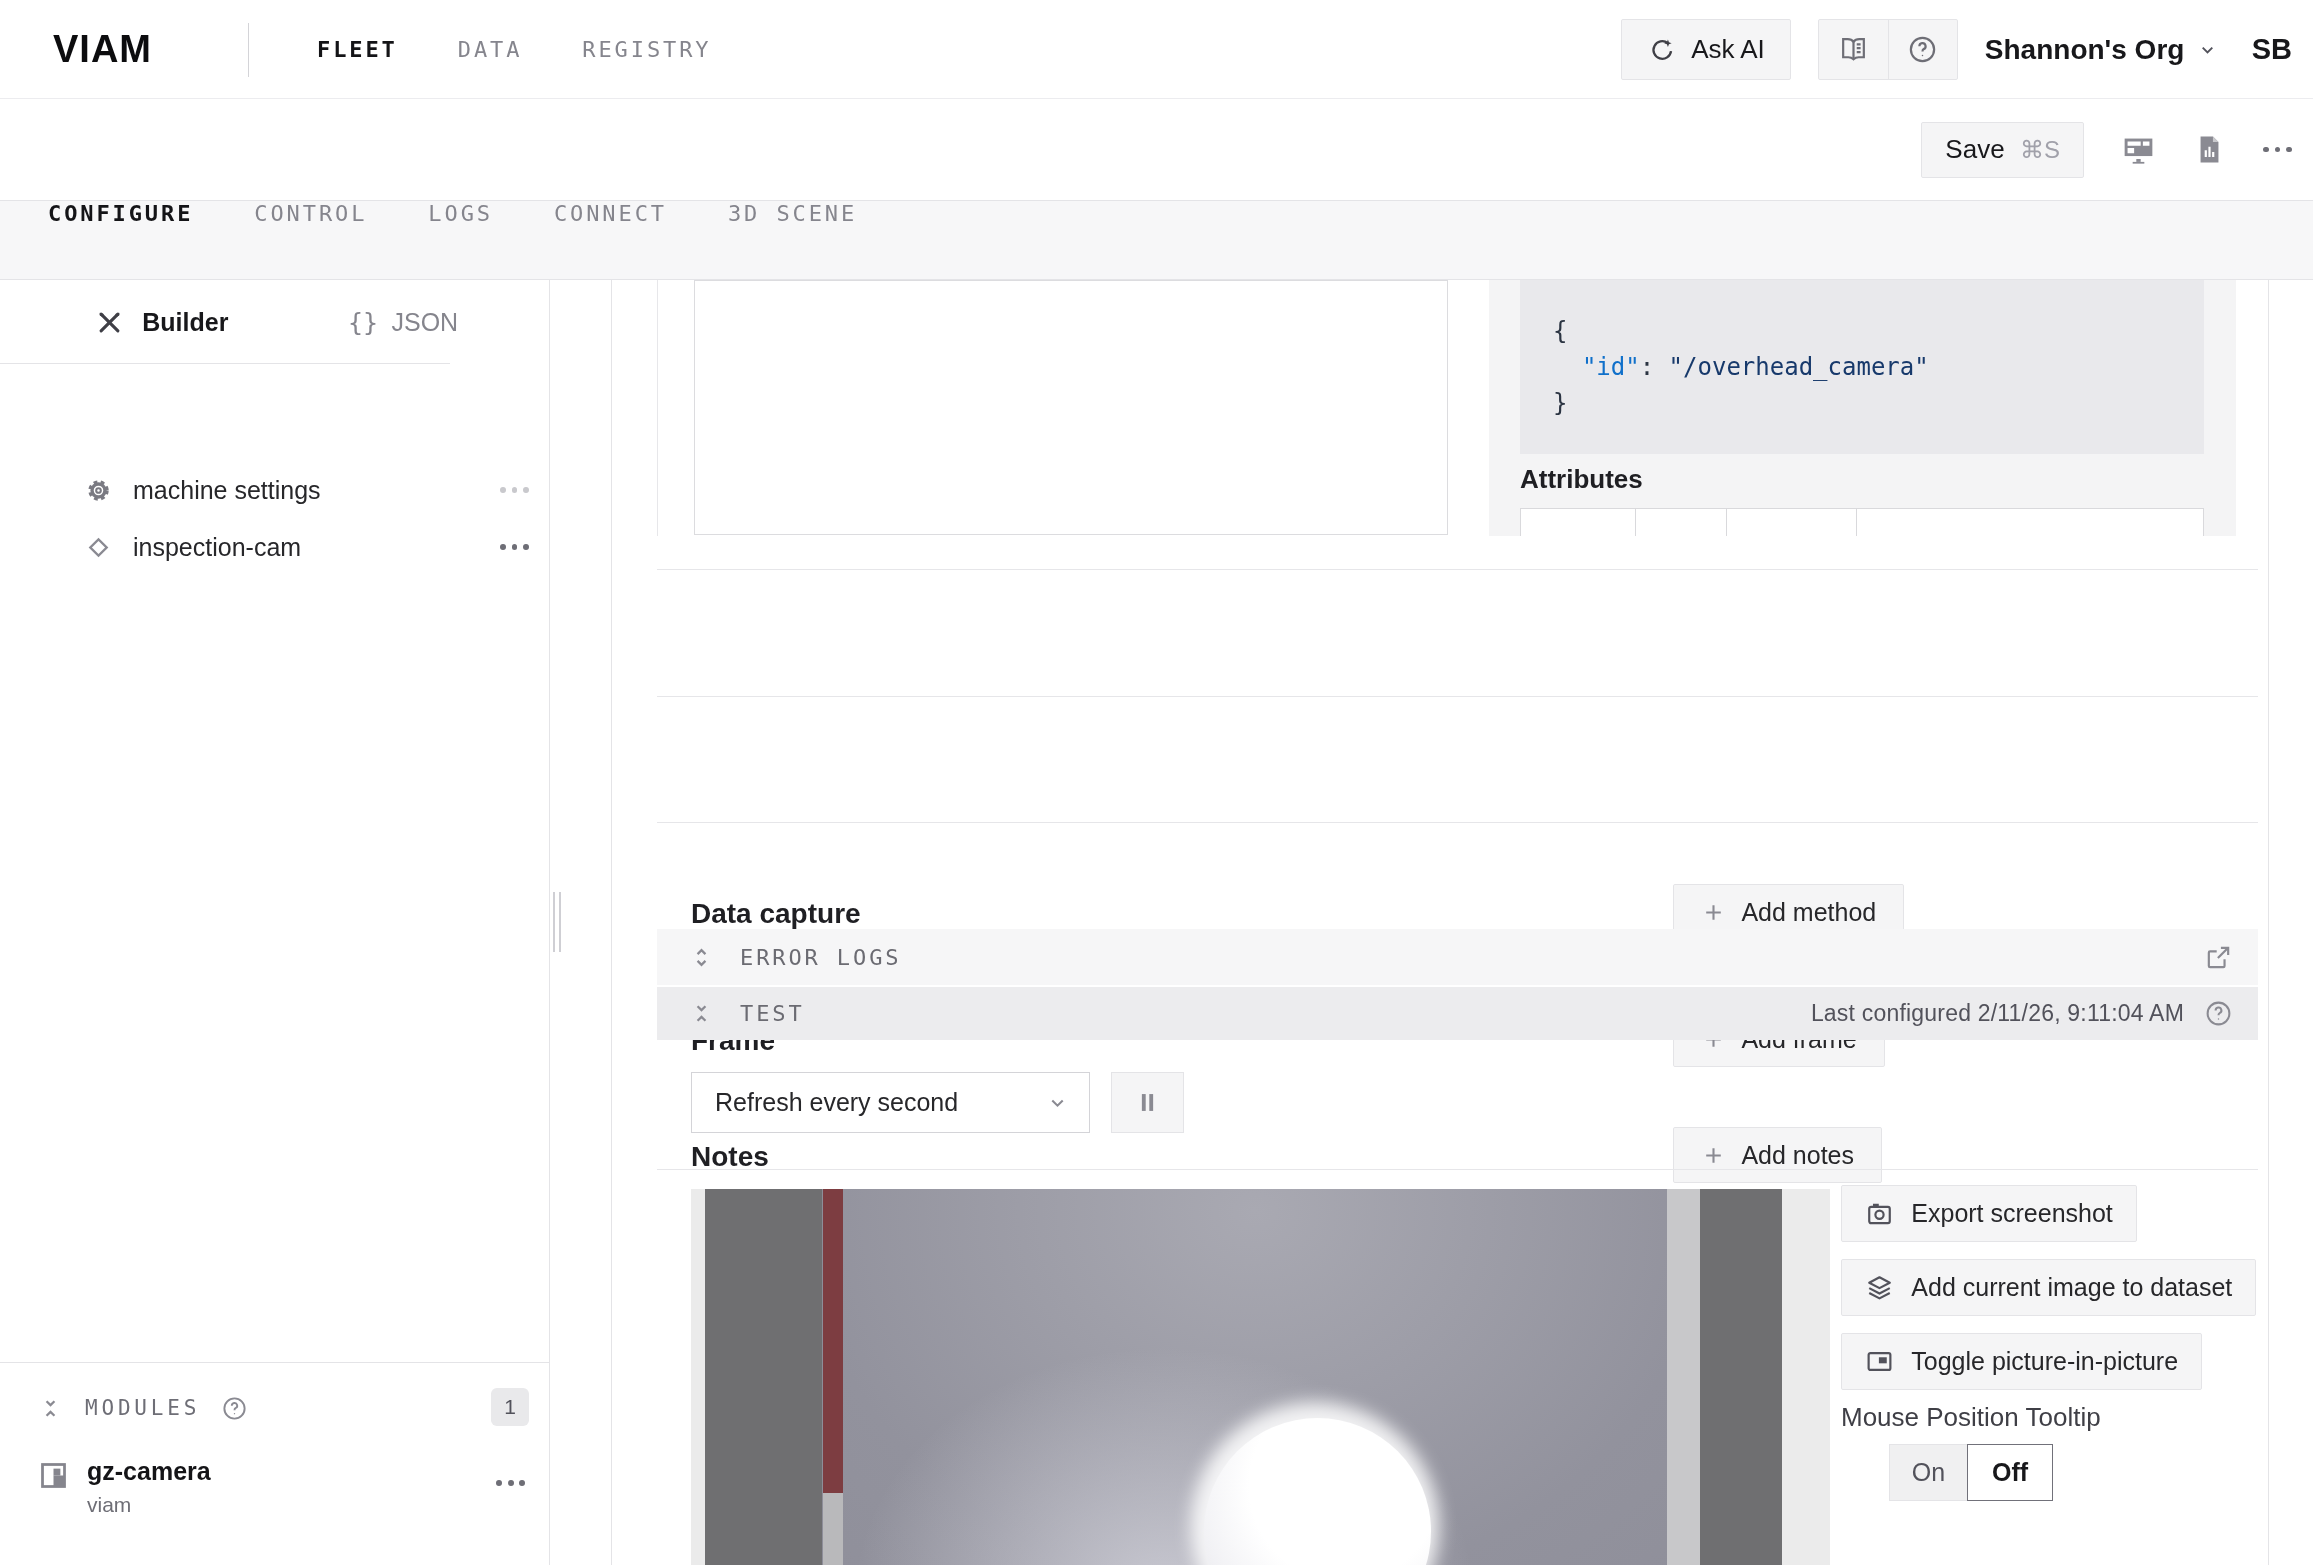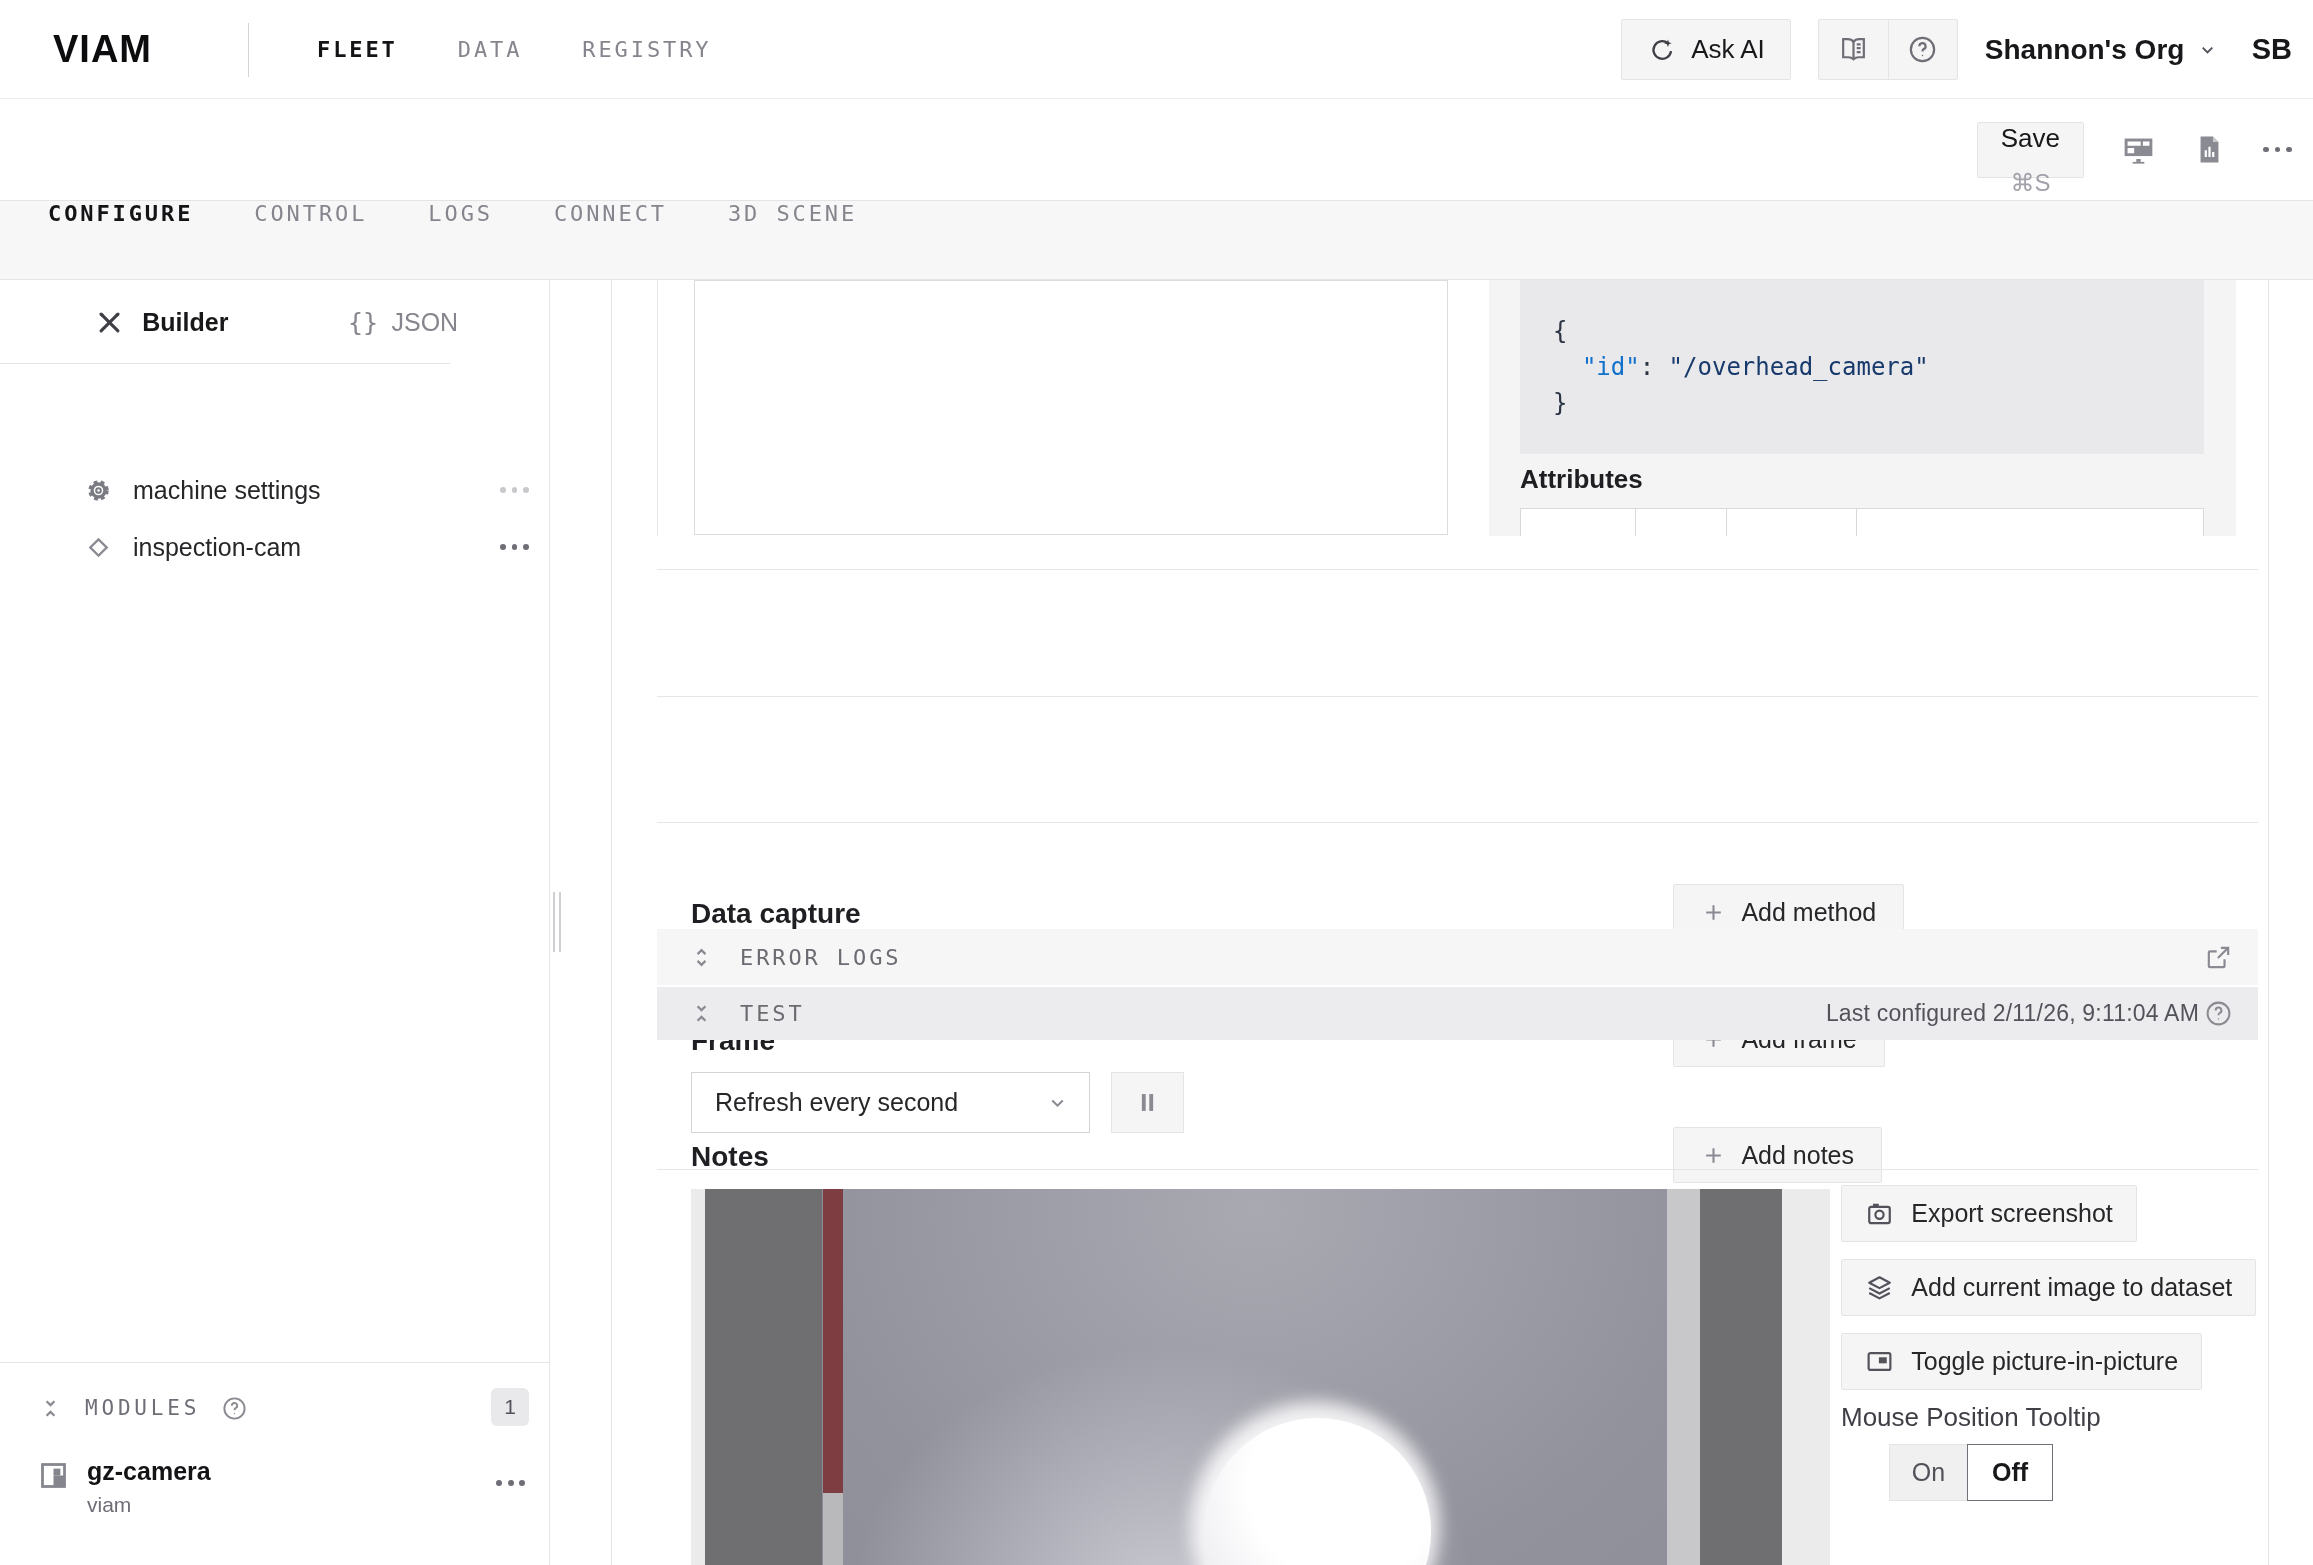--- a/index.html
+++ b/index.html
@@ -35,21 +35,21 @@
   .crumbrow { position:absolute; left:0; top:99px; width:2313px; height:101px; background:#fff; }
   .crumbs { position:absolute; left:48px; top:0; height:101px; display:flex; align-items:center; gap:19px; }
   .crumb-loc { font-size:27px; color:#3f3f46; cursor:pointer; }
   .crumb-machine { font-size:27px; font-weight:bold; color:#141417; }
   .live-badge { position:absolute; left:567px; top:122px; height:56px; display:flex; align-items:center;
                 gap:13.4px; padding:0 21px; background:#e3f6e3; border:1px solid #afdcaf; border-radius:9.6px;
                 cursor:pointer; }
   .live-label { font-size:25px; color:#2e7d32; font-weight:500; }
   .crumb-actions { position:absolute; right:21px; top:0; height:101px; display:flex; align-items:center; gap:37px; }
   .save-btn { display:flex; align-items:center; gap:15.4px; height:56px; padding:0 23px;
-              background:#f5f5f6; border:1px solid #e4e4e7; border-radius:1.9px; cursor:pointer;flex-direction:column; }
+              background:#f5f5f6; border:1px solid #e4e4e7; border-radius:1.9px; cursor:pointer; }
   .save-label { font-size:26px; color:#18181b; }
   .save-kbd { font-size:24px; color:#a1a1aa; }
   .bar-icon { cursor:pointer; }
 
   
   .tabbar { position:absolute; left:0; top:200px; width:2313px; height:80px; background:#f7f7f8;
             border-top:1px solid #e4e4e7; border-bottom:1px solid #e4e4e7;
             display:flex; align-items:flex-start; padding-left:48px; gap:61px; }
   .tab { font-family:"DejaVu Sans Mono", monospace; font-size:22px; letter-spacing:2.9px;
          color:#85858d; cursor:pointer; white-space:nowrap; }
@@ -113,21 +113,21 @@
   .add-btn { position:absolute; left:1061px; height:56px; display:flex; align-items:center; gap:15.4px;
              padding:0 27px; background:#f5f5f6; border:1px solid #e4e4e7; border-radius:1.9px;
              font-size:25px; color:#27272a; cursor:pointer; }
 
   
   .bar { position:absolute; left:45px; width:1601px; display:flex; align-items:center; cursor:pointer; }
   .bar-error { top:649px; height:56px; background:#f6f6f7; }
   .bar-test { top:707px; height:53px; background:#ececee; }
   .bar-label { font-family:"DejaVu Sans Mono", monospace; font-size:22px; letter-spacing:2.9px; color:#6b6b72; margin-left:25px; }
   .bar-left-icon { margin-left:31px; }
-  .bar-right { margin-left:auto; margin-right:25px; display:flex; align-items:center; gap:5px; }
+  .bar-right { margin-left:auto; margin-right:25px; display:flex; align-items:center; gap:20px; }
   .last-config { font-size:23px; color:#52525b; letter-spacing:0.2px; }
 
   
   .refresh-select { position:absolute; left:79px; top:792px; width:399px; height:61px; background:#fff;
                     border:1px solid #d4d4d8; display:flex; align-items:center; cursor:pointer; }
   .refresh-label { font-size:25px; color:#27272a; margin-left:23px; }
   .refresh-chevron { margin-left:auto; margin-right:19px; }
   .pause-btn { position:absolute; left:499px; top:792px; width:73px; height:61px; background:#f5f5f6;
                border:1px solid #e4e4e7; display:flex; align-items:center; justify-content:center; cursor:pointer; }
 

